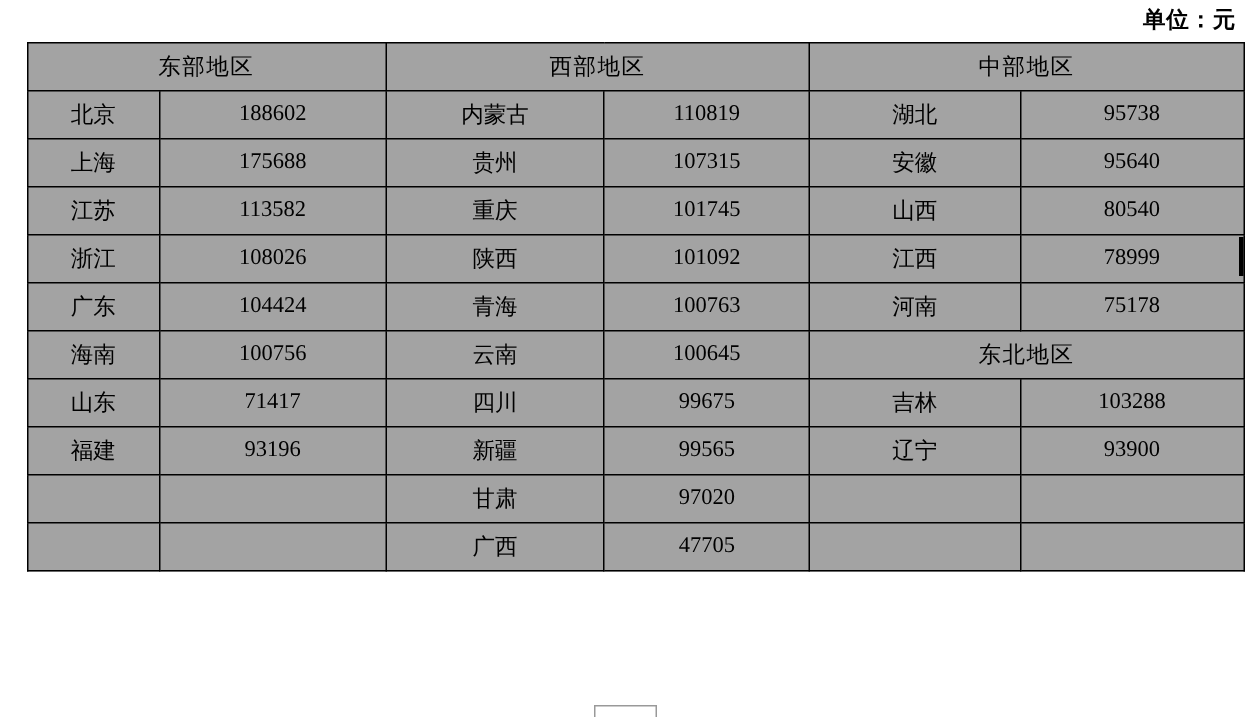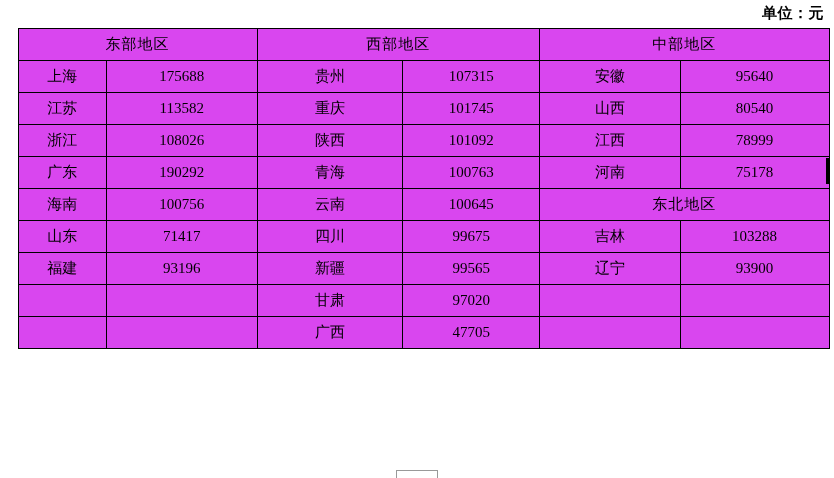--- a/index.html
+++ b/index.html
@@ -27,21 +27,21 @@
     font-size: 15px;
     font-weight: bold;
     padding: 4px 10px 5px 0;
     letter-spacing: 0.5px;
   }
   table.data-table {
     border-collapse: collapse;
     table-layout: fixed;
     width: 812px;
     margin: 0 auto;
-    background: #d946ef;
+    background: #a3a3a3;
   }
   table.data-table td, table.data-table th {
     border: 1px solid #000000;
     height: 31px;
     font-size: 15px;
     text-align: center;
     vertical-align: middle;
     padding: 0;
     font-weight: normal;
     white-space: nowrap;
@@ -101,20 +101,28 @@
       <col class="col-name-c">
         <col class="col-val-c">
     </colgroup>
     <tbody>
       <tr>
         <td class="region-head" colspan="2">东部地区</td>
         <td class="region-head" colspan="2">西部地区</td>
         <td class="region-head" colspan="2">中部地区</td>
       </tr>
 
+      <tr>
+        <td>北京</td>
+        <td>188602</td>
+        <td>内蒙古</td>
+        <td>110819</td>
+        <td>湖北</td>
+        <td>95738</td>
+      </tr>
 
       <tr>
         <td>上海</td>
         <td>175688</td>
         <td>贵州</td>
         <td>107315</td>
         <td>安徽</td>
         <td>95640</td>
       </tr>
 
@@ -132,21 +140,21 @@
         <td>浙江</td>
         <td>108026</td>
         <td>陕西</td>
         <td>101092</td>
         <td>江西</td>
         <td>78999</td>
       </tr>
 
       <tr>
         <td>广东</td>
-        <td>190292</td>
+        <td>104424</td>
         <td>青海</td>
         <td>100763</td>
         <td>河南</td>
         <td>75178</td>
       </tr>
 
       <tr>
         <td>海南</td>
         <td>100756</td>
         <td>云南</td>

